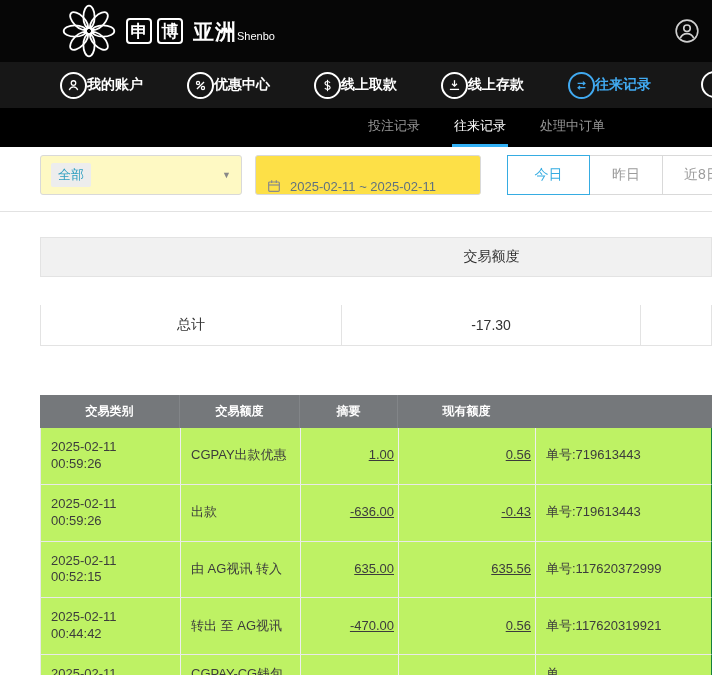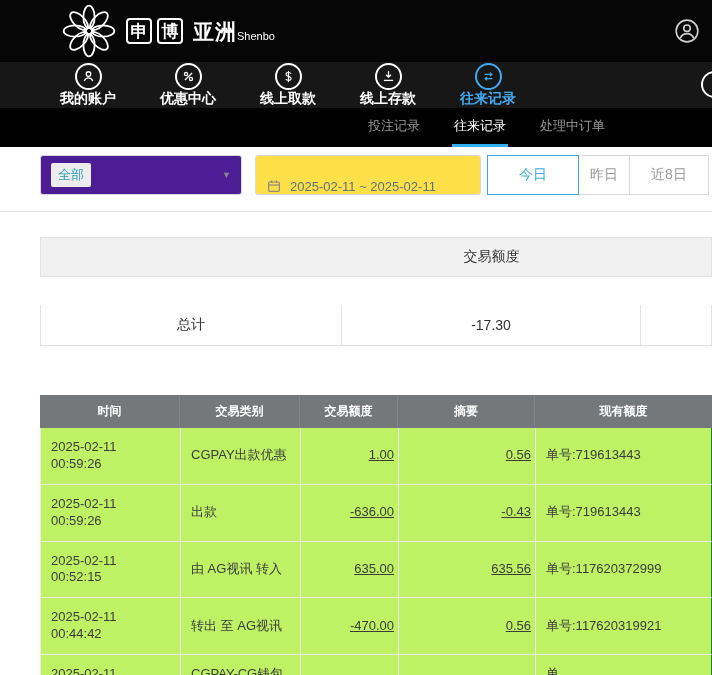--- a/index.html
+++ b/index.html
@@ -13,44 +13,44 @@
   .flower { width:54px; height:54px; }
   .brand-boxes { display:flex; gap:5px; }
   .brand-box { width:26px; height:26px; border:2px solid #fff; border-radius:4px; color:#fff; font-size:17px; font-weight:bold; display:flex; align-items:center; justify-content:center; }
   .brand-right { display:flex; align-items:flex-start; line-height:1; }
   .brand-region { color:#fff; font-size:21px; font-weight:bold; letter-spacing:1px; }
   .brand-sub { color:#fff; font-size:11px; margin-top:2px; align-self:flex-end; }
   .top-account { position:absolute; right:12px; top:18px; width:26px; height:26px; color:#cfcfcf; cursor:pointer; }
 
   
   .mainnav { position:absolute; top:62px; left:0; width:712px; height:46px; background:#171717; display:flex; align-items:center; gap:44px; padding-left:60px; }
-  .nav-item { display:flex; align-items:center; gap:0; color:#fff; font-size:14px; font-weight:bold; cursor:pointer; white-space:nowrap;flex-direction:column; }
+  .nav-item { display:flex; align-items:center; gap:0; color:#fff; font-size:14px; font-weight:bold; cursor:pointer; white-space:nowrap; }
   .nav-item.active { color:#41aaf1; }
   .nav-ic { width:27px; height:27px; border:2px solid currentColor; border-radius:50%; display:flex; align-items:center; justify-content:center; }
   .nav-ic svg { width:17px; height:17px; }
   .nav-edge { position:absolute; right:-16px; top:9px; width:27px; height:27px; border:2px solid #fff; border-radius:50%; }
 
   
   .subnav { position:absolute; top:108px; left:0; width:712px; height:39px; background:#000000; display:flex; align-items:stretch; gap:30px; padding-left:366px; }
   .tab { color:#969696; font-size:13px; display:flex; align-items:center; cursor:pointer; border-bottom:3px solid transparent; padding:0 2px; white-space:nowrap; }
   .tab.active { color:#fff; border-bottom-color:#31b0f5; }
 
   
   .filters { position:absolute; top:155px; left:40px; width:672px; height:40px; }
-  .type-select { position:absolute; left:0; top:0; width:202px; height:40px; border:1px solid #d9d9d9; border-radius:3px; background:#4c1d95; display:flex; align-items:center; padding:0 10px; cursor:pointer; }
+  .type-select { position:absolute; left:0; top:0; width:202px; height:40px; border:1px solid #d9d9d9; border-radius:3px; background:#fef9c3; display:flex; align-items:center; padding:0 10px; cursor:pointer; }
   .type-chip { background:#ededed; color:#2f9fc0; font-size:13px; padding:3px 7px; border-radius:2px; }
   .select-caret { margin-left:auto; color:#888; font-size:9px; }
   .date-box { position:absolute; left:215px; top:0; width:226px; height:40px; border:1px solid #d9d9d9; border-radius:3px; background:#fde047; display:flex; align-items:flex-end; gap:8px; padding:0 10px; cursor:pointer; }
   .date-box svg { width:16px; height:16px; color:#8a8a8a; flex:none; }
   .date-text { color:#5f7180; font-size:13px; white-space:nowrap; }
   .range-group { position:absolute; left:447px; top:0; display:flex; }
   .range-btn { height:40px; background:#fff; border:1px solid #d9d9d9; color:#9b9b9b; font-size:14px; display:flex; align-items:center; justify-content:center; cursor:pointer; }
   .range-btn + .range-btn { margin-left:-1px; }
-  .range-btn.b1 { width:92px; }
-  .range-btn.b2 { width:52px; }
+  .range-btn.b1 { width:83px;margin-left:20px; }
+  .range-btn.b2 { width:74px; }
   .range-btn.b3 { width:80px; }
   .range-btn.active { border-color:#36ace2; color:#36ace2; position:relative; z-index:2; }
 
   .divider { position:absolute; top:211px; left:0; width:712px; height:0; border-top:1px solid #e2e2e2; }
 
   
   .summary { position:absolute; top:237px; left:40px; width:672px; }
   .summary-head { display:grid; grid-template-columns:301px 299px 1fr; background:#f1f1f1; border:1px solid #e3e3e3; height:40px; }
   .summary-head .cell { display:flex; align-items:center; justify-content:center; font-size:14px; color:#333; }
   .summary-row { display:grid; grid-template-columns:301px 299px 1fr; height:41px; border:1px solid #e3e3e3; border-top:none; background:#fff;margin-top:28px; }
@@ -191,21 +191,20 @@
     </div>
     <div class="summary-row">
       <div class="cell">总计</div>
       <div class="cell">-17.30</div>
       <div class="cell"></div>
     </div>
   </div>
 
   <div class="records">
     <div class="thead">
-      <div class="th">时间</div>
       <div class="th">交易类别</div>
       <div class="th">交易额度</div>
       <div class="th">摘要</div>
       <div class="th">现有额度</div>
     </div>
     <div id="tbody">
   <div class="tr">
     <div class="td">2025-02-11 00:59:26</div>
     <div class="td">CGPAY出款优惠</div>
     <div class="td num">1.00</div>

